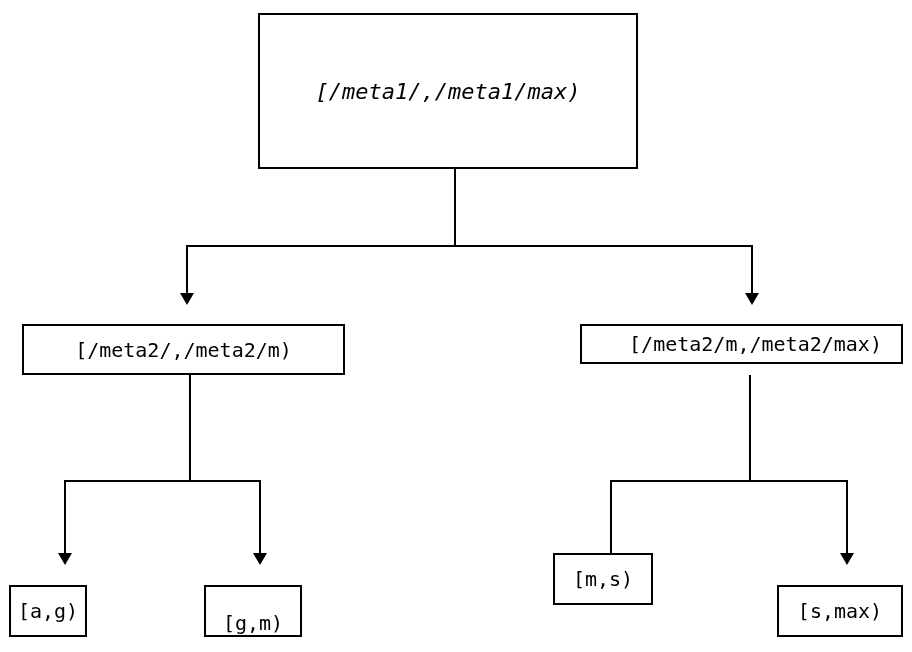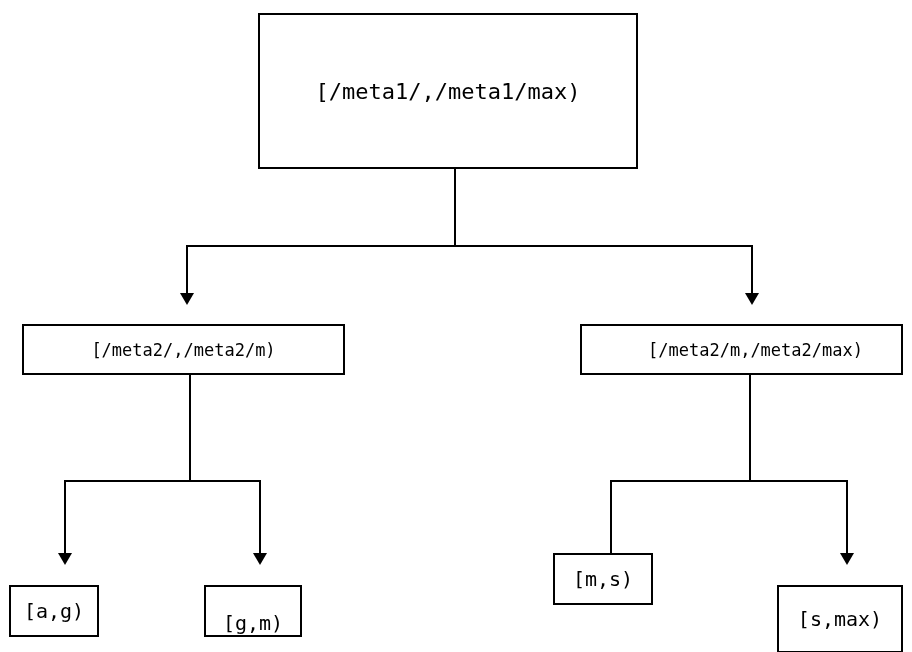--- a/index.html
+++ b/index.html
@@ -25,21 +25,21 @@
     justify-content: center;
     color: #000000;
     white-space: nowrap;
   }
   .node-label {
     font-family: "DejaVu Sans Mono", "Liberation Mono", monospace;
     color: #000000;
     letter-spacing: 0px;
   }
   .node.root .node-label { font-size: 22px; }
-  .node.level2 .node-label { font-size: 17px; }
+  .node.level2 .node-label { font-size: 20px; }
   .node.leaf  .node-label { font-size: 20px; }
 
   .edge-v {
     position: absolute;
     width: 2px;
     background: #000000;
   }
   .edge-h {
     position: absolute;
     height: 2px;
@@ -52,38 +52,38 @@
     border-left: 7px solid transparent;
     border-right: 7px solid transparent;
     border-top: 12px solid #000000;
   }
 </style>
 </head>
 <body>
 
 <div id="canvas">
 
-  <div class="node root" style="left:258px; top:13px; width:380px; height:156px;">
+  <div class="node root" style="left:258px; top:13px; width:380px; height:156px;font-style:italic;">
     <span class="node-label">[/meta1/,/meta1/max)</span>
   </div>
 
   <div class="edge-v" style="left:454px; top:169px; height:78px;"></div>
   <div class="edge-h" style="left:187px; top:245px; width:566px;"></div>
 
   <div class="edge-v" style="left:186px; top:245px; height:48px;"></div>
   <div class="arrow-head" style="left:180px; top:293px;"></div>
 
   <div class="edge-v" style="left:751px; top:245px; height:48px;"></div>
   <div class="arrow-head" style="left:745px; top:293px;"></div>
 
   <div class="node level2" style="left:22px; top:324px; width:323px; height:51px;">
     <span class="node-label">[/meta2/,/meta2/m)</span>
   </div>
 
-  <div class="node level2" style="left:580px; top:324px; width:323px; height:51px;padding-left:28px;">
+  <div class="node level2" style="left:580px; top:324px; width:323px; height:40px;padding-left:28px;">
     <span class="node-label">[/meta2/m,/meta2/max)</span>
   </div>
 
   <div class="edge-v" style="left:189px; top:375px; height:107px;"></div>
   <div class="edge-h" style="left:64px; top:480px; width:197px;"></div>
 
   <div class="edge-v" style="left:64px; top:480px; height:73px;"></div>
   <div class="arrow-head" style="left:58px; top:553px;"></div>
 
   <div class="edge-v" style="left:259px; top:480px; height:73px;"></div>
@@ -91,29 +91,29 @@
 
   <div class="edge-v" style="left:749px; top:375px; height:107px;"></div>
   <div class="edge-h" style="left:610px; top:480px; width:238px;"></div>
 
   <div class="edge-v" style="left:610px; top:480px; height:73px;"></div>
   <div class="arrow-head" style="left:604px; top:553px;"></div>
 
   <div class="edge-v" style="left:846px; top:480px; height:73px;"></div>
   <div class="arrow-head" style="left:840px; top:553px;"></div>
 
-  <div class="node leaf" style="left:9px; top:585px; width:90px; height:52px;">
+  <div class="node leaf" style="left:9px; top:585px; width:78px; height:52px;">
     <span class="node-label">[a,g)</span>
   </div>
 
   <div class="node leaf" style="left:204px; top:585px; width:98px; height:52px;align-items:flex-end;">
     <span class="node-label">[g,m)</span>
   </div>
 
   <div class="node leaf" style="left:553px; top:553px; width:100px; height:52px;">
     <span class="node-label">[m,s)</span>
   </div>
 
-  <div class="node leaf" style="left:777px; top:585px; width:126px; height:68px;text-align:center;">
+  <div class="node leaf" style="left:777px; top:585px; width:126px; height:52px;text-align:center;">
     <span class="node-label">[s,max)</span>
   </div>
 
 </div>
 
 </body></html>

